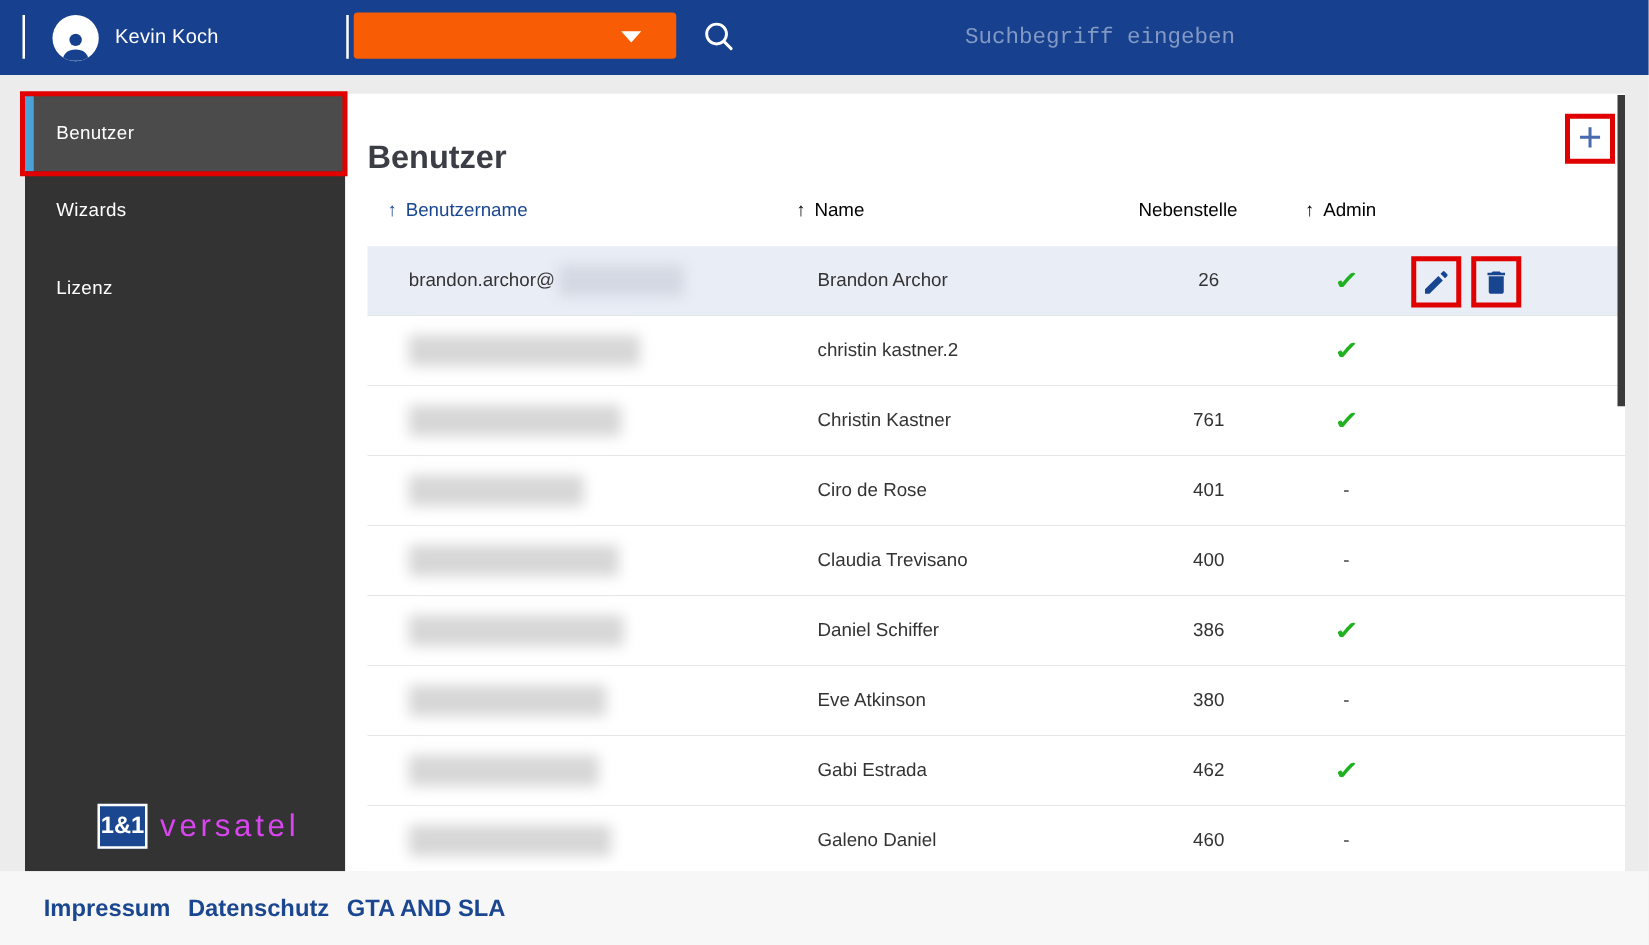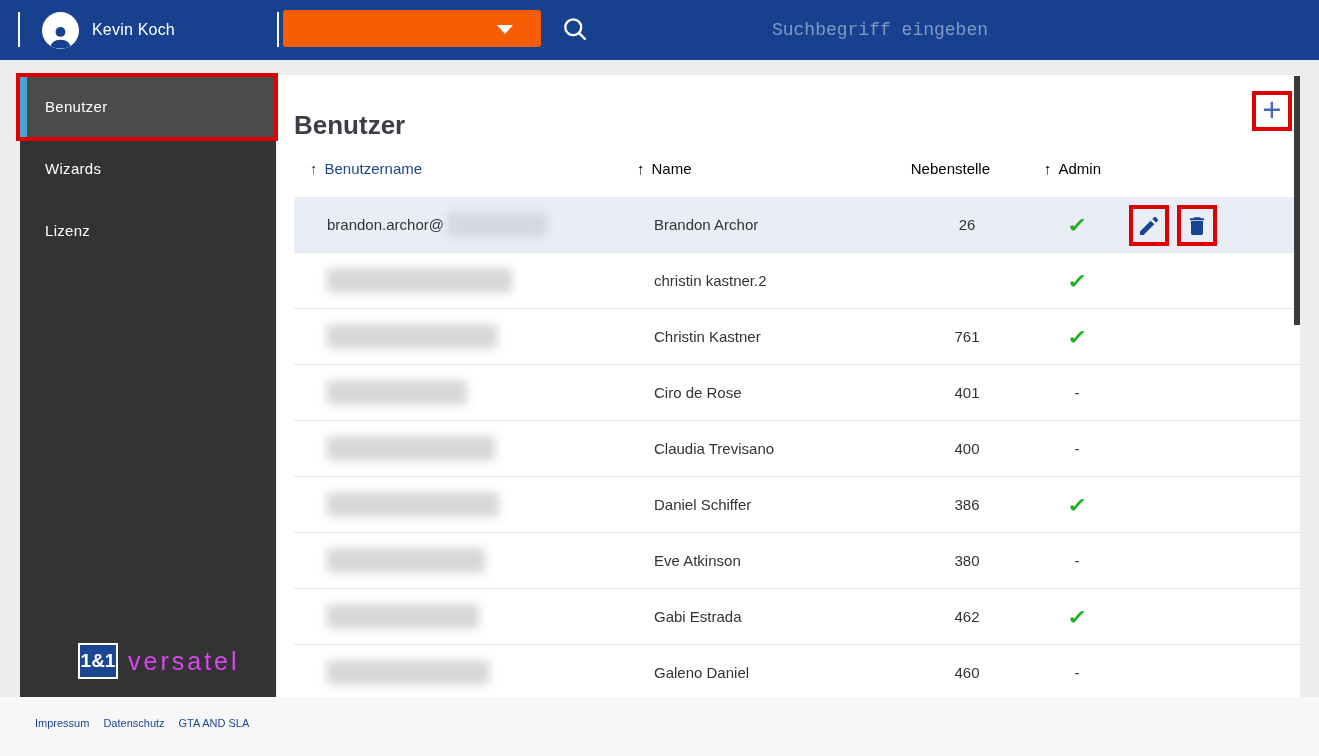--- a/index.html
+++ b/index.html
@@ -72,21 +72,21 @@
 
   
   .side-ann{left:16px;top:73px;width:262px;height:68px;border:4px solid #e10000;box-sizing:border-box;z-index:6;pointer-events:none;}
 
   
   .scroll-thumb{left:1294px;top:76px;width:6px;height:249px;background:#3a3a3a;z-index:4;cursor:grab;}
 
   
   .footer{left:0;top:697px;width:1319px;height:59px;background:#f7f7f7;z-index:3;}
   .footer-links{position:absolute;left:35px;top:20px;display:flex;gap:14px;}
-  .footer-links a{color:#1b4791;font-size:11px;text-decoration:none;cursor:pointer;font-weight:400;}
+  .footer-links a{color:#1b4791;font-size:19px;text-decoration:none;cursor:pointer;font-weight:700;}
 </style>
 </head>
 <body>
 
 <div class="abs topbar">
   <div class="abs tb-divider" style="left:18px;"></div>
 
   <div class="abs user-menu">
     <div class="avatar">
       <svg viewBox="0 0 24 24">

